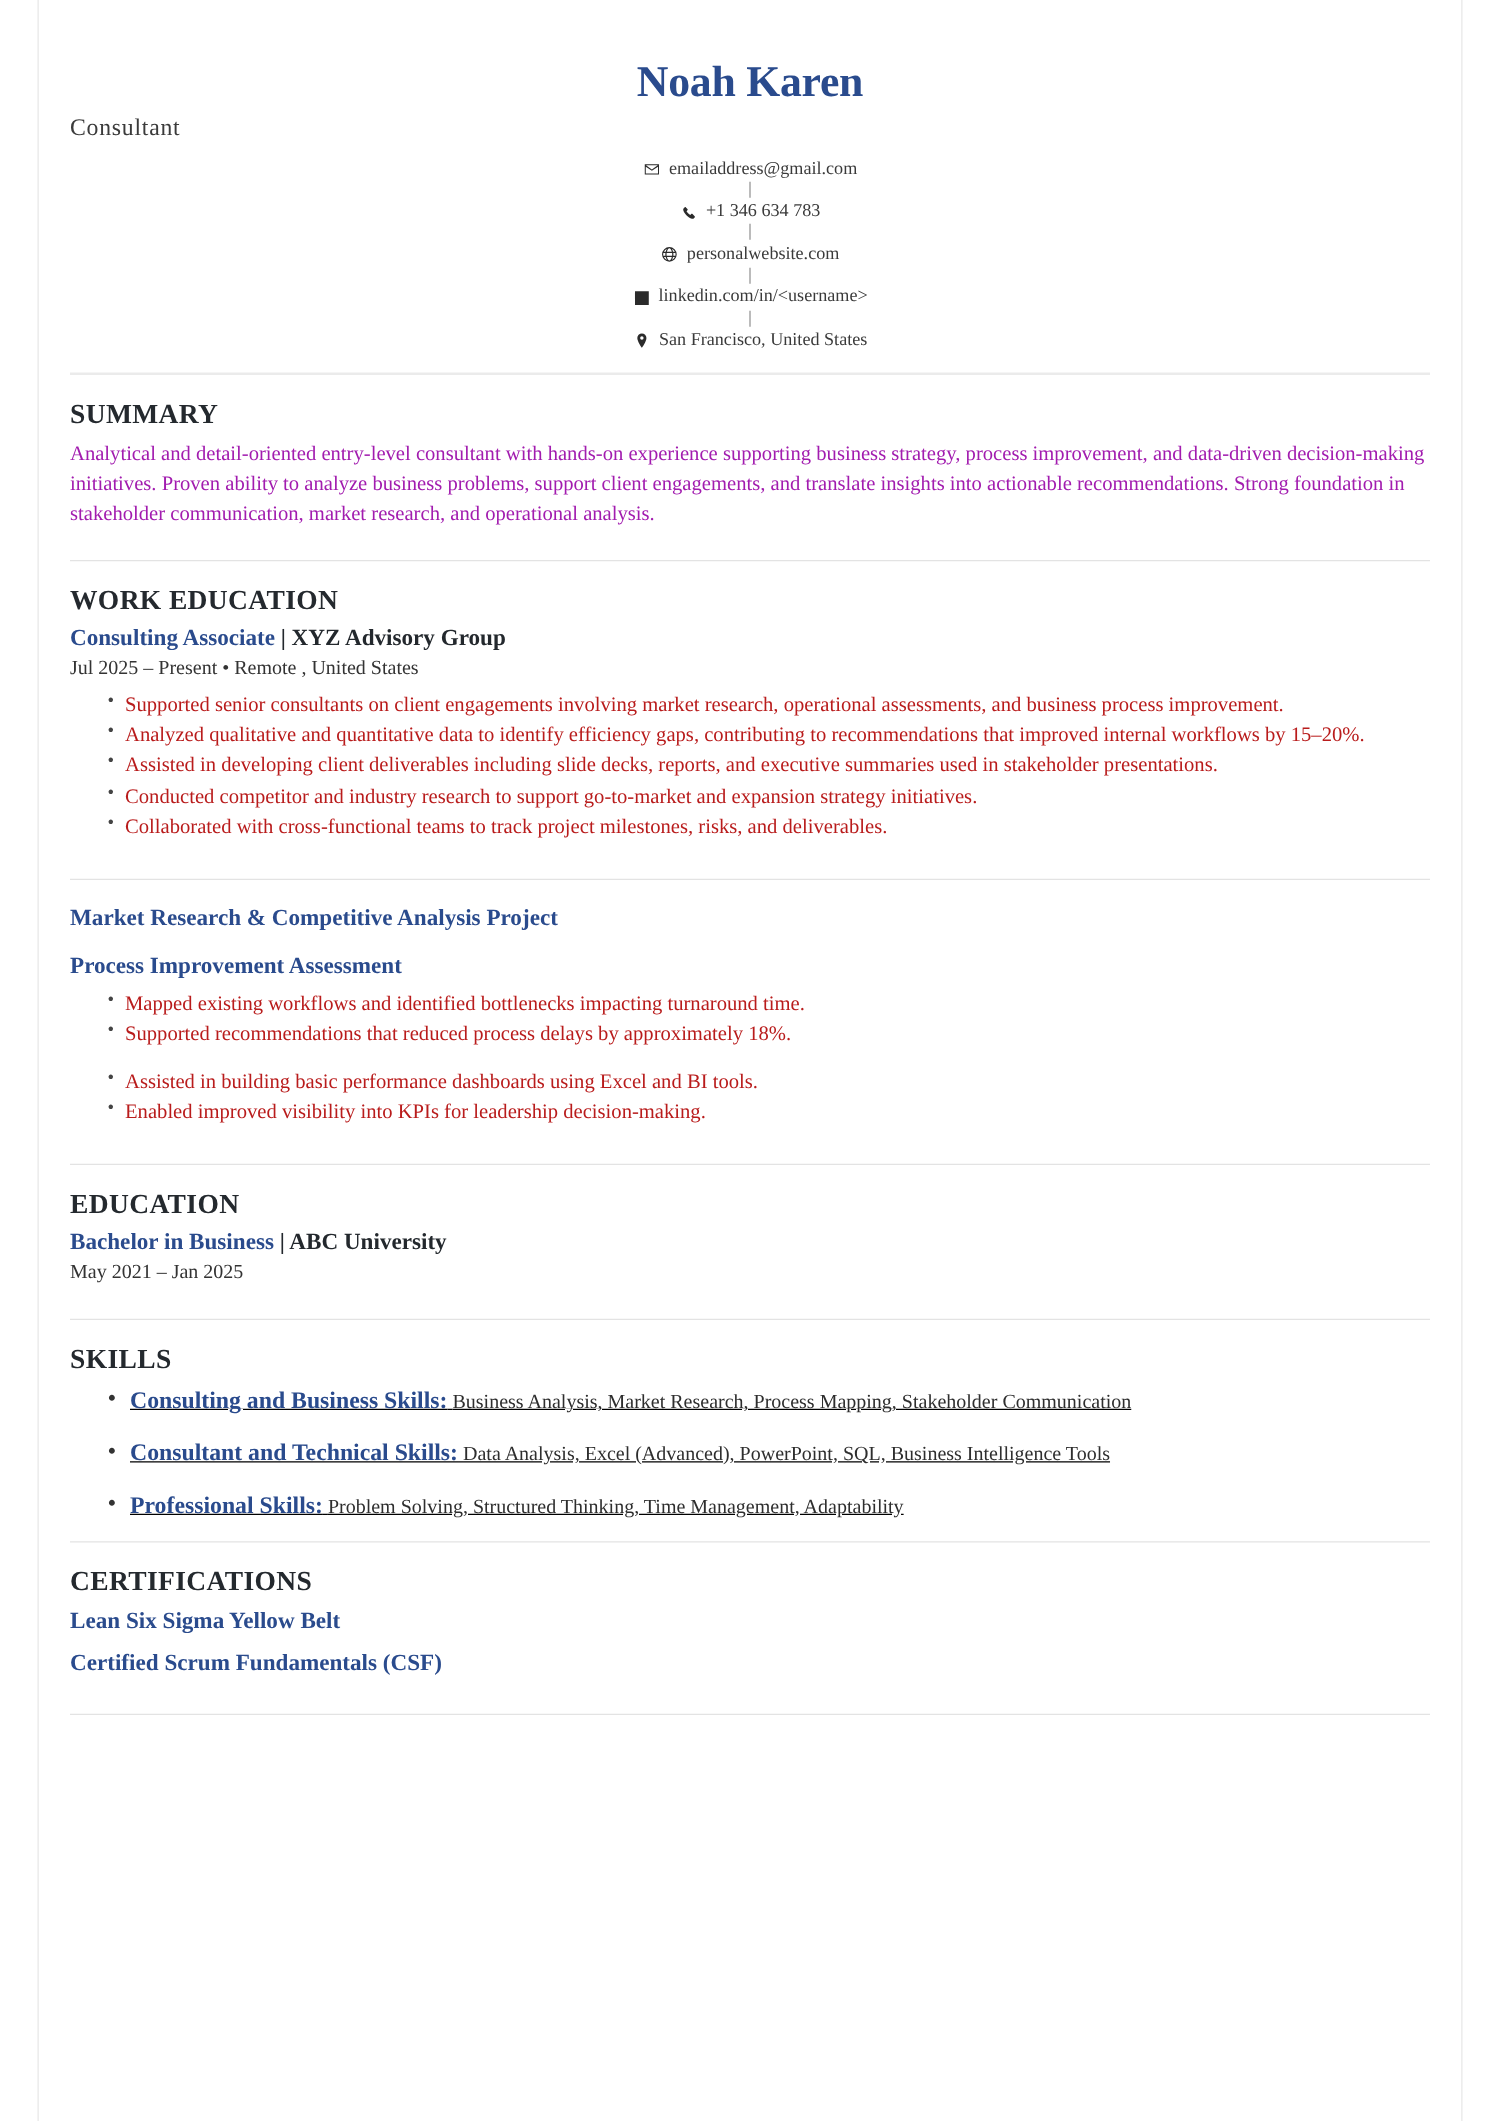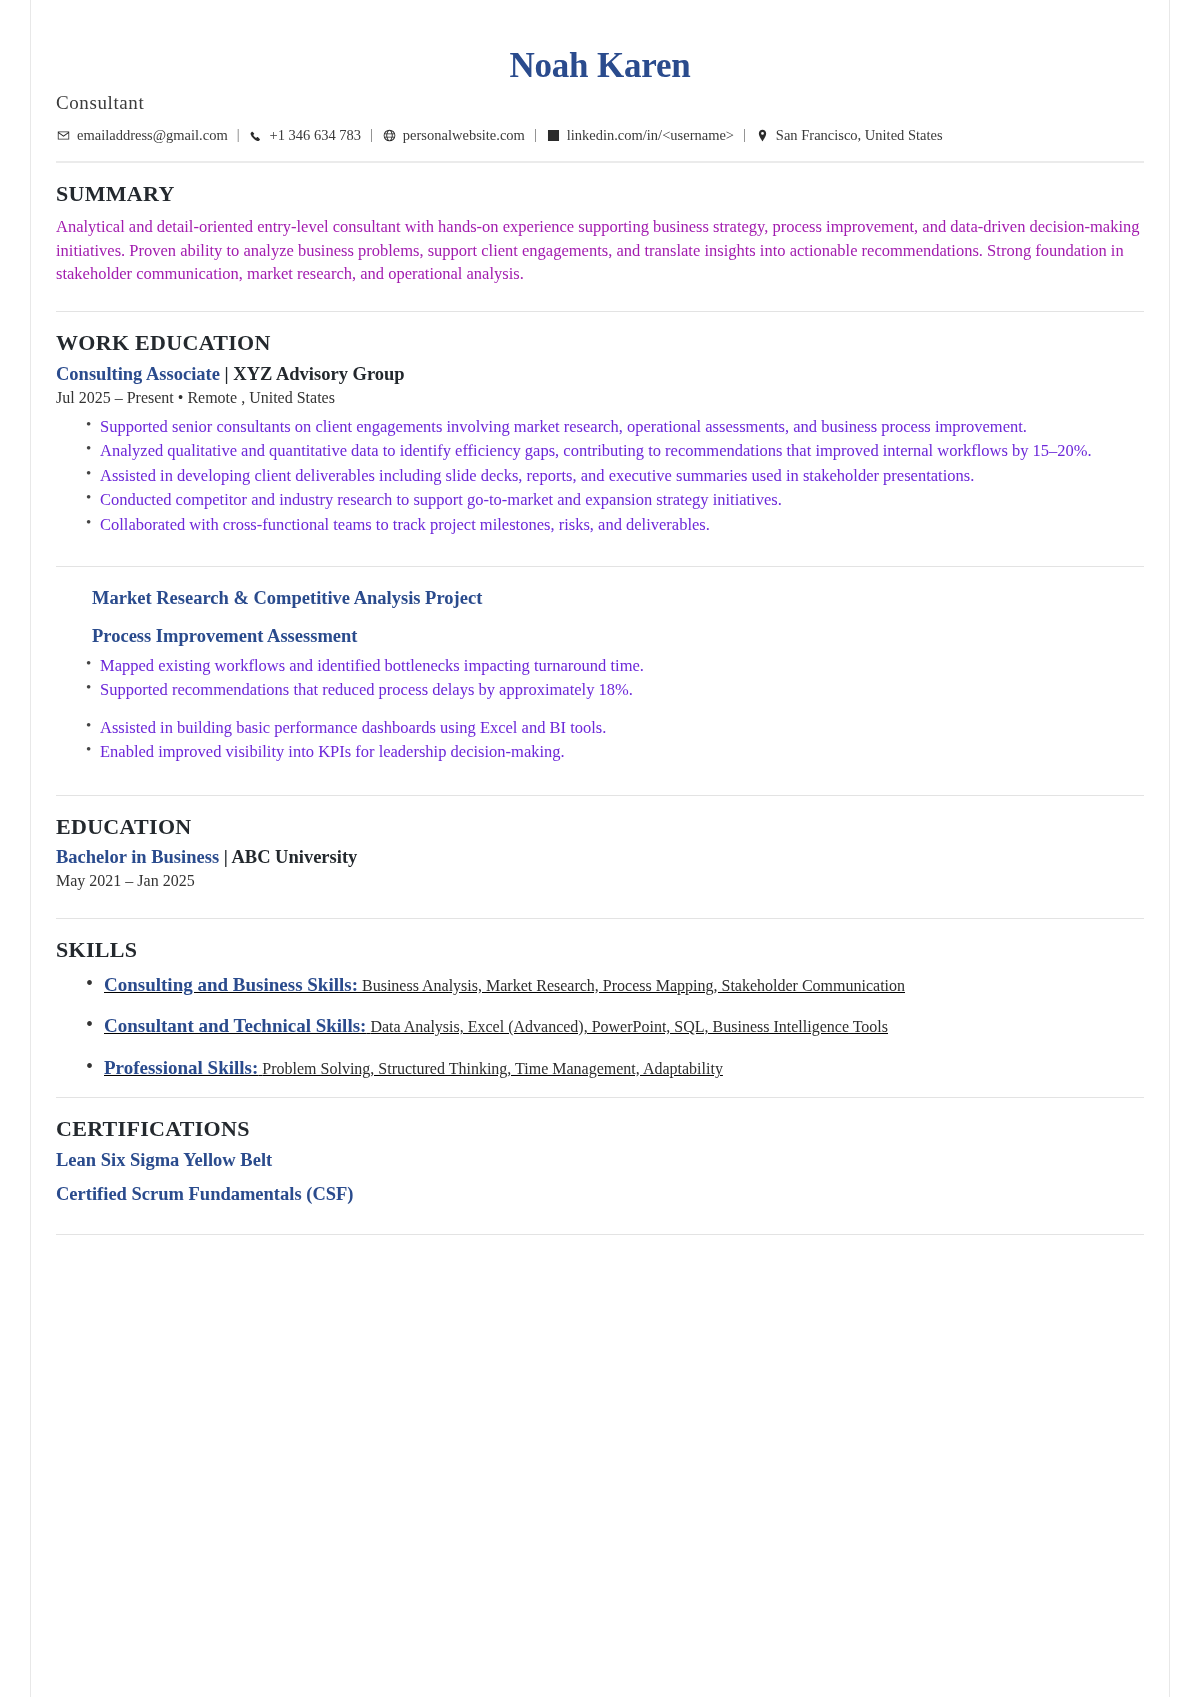--- a/index.html
+++ b/index.html
@@ -48,20 +48,21 @@
     font-family: "Liberation Serif", "DejaVu Serif", serif;
   }
   .contact-row {
     margin-top: 13px;
     display: flex;
     flex-wrap: wrap;
     align-items: center;
     font-size: 14.5px;
     color: #3a3a3a;
     line-height: 1.2;
+    flex-direction: column;
   }
   .contact-item { display: inline-flex; align-items: center; white-space: nowrap; }
   .contact-item .ic {
     display: inline-flex;
     align-items: center;
     justify-content: center;
     width: 15px; height: 15px;
     margin-right: 6px;
     color: #2b2b2b;
   }
@@ -110,42 +111,41 @@
   }
 
   ul.bullets {
     margin: 6px 0 0 0;
     padding-left: 30px;
     list-style: none;
   }
   ul.bullets > li {
     position: relative;
     font-size: 16.5px;
-    color: #6d28d9;
+    color: #b91c1c;
     line-height: 1.42;
     padding-left: 14px;
     margin-bottom: 1px;
   }
   ul.bullets > li::before {
     content: "•";
     position: absolute;
     left: 0;
     top: -1px;
     color: #444;
     font-size: 15px;
   }
 
   .project-block { margin-top: 14px; }
   .project-block:first-of-type { margin-top: 2px; }
   .project-title {
     font-size: 18.5px;
     font-weight: bold;
     color: #2a4b8d;
     line-height: 1.3;
-    margin-left: 36px;
   }
 
   
   ul.skills {
     margin: 8px 0 0 0;
     padding-left: 30px;
     list-style: none;
     text-decoration: underline;
   }
   ul.skills > li {

